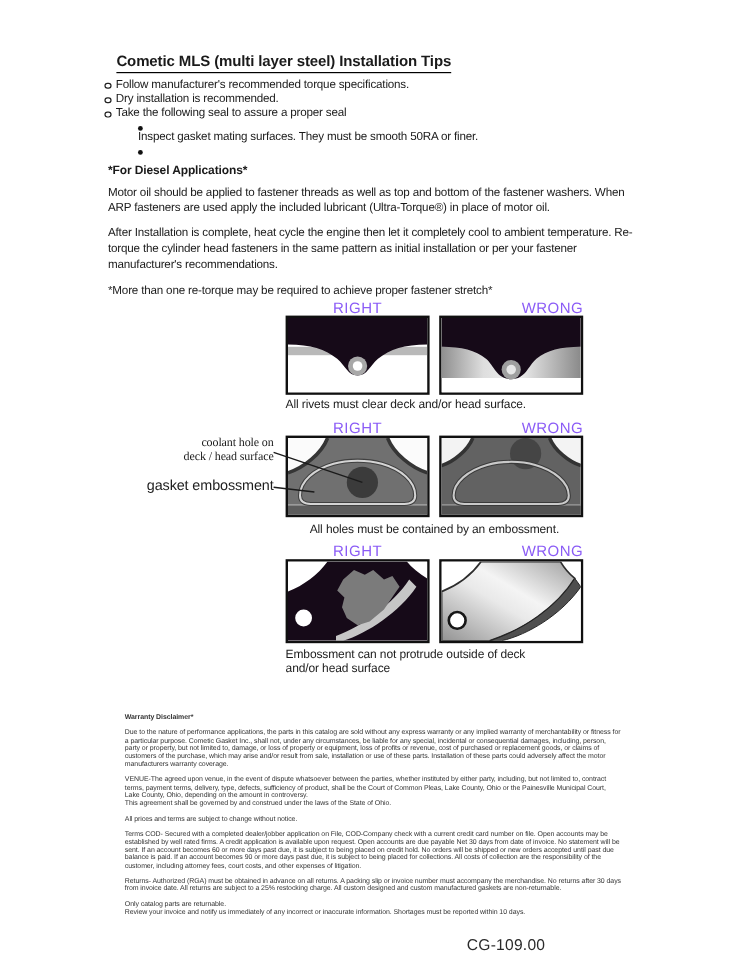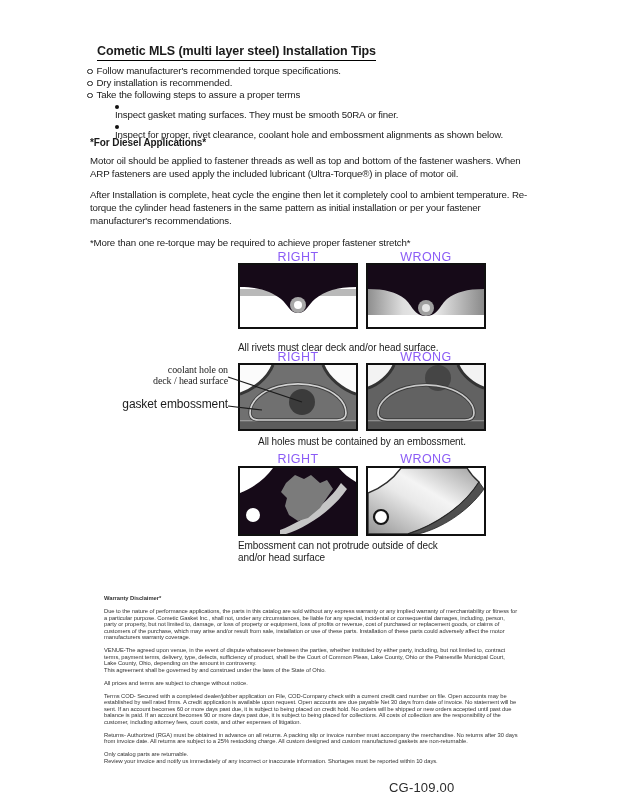--- a/index.html
+++ b/index.html
@@ -23,24 +23,24 @@
   .diesel{position:absolute;top:117px;left:90px;width:440px;font-size:9.7px;letter-spacing:-0.15px;line-height:12.8px;}
   .d-head{font-size:10px;font-weight:700;letter-spacing:-0.1px;margin-bottom:5px;}
   .diesel p{margin:0 0 9px 0;}
   
   .diagrams{position:absolute;top:230px;left:238px;width:248px;height:318px;}
   .dg-h{position:absolute;width:120px;text-align:center;font-size:12.5px;letter-spacing:0.4px;color:#8b5cf6;}
   .panel{position:absolute;width:116px;border:2px solid #101010;background:#fff;}
   .panel svg{display:block;}
   .caption{position:absolute;font-size:10px;letter-spacing:-0.1px;color:#1c1c1c;line-height:11.5px;}
   
-  .h-r1{top:0px;}  .p-r1{top:13px;height:62px;}  .c-r1{top:92px;left:0;}
+  .h-r1{top:0px;}  .p-r1{top:13px;height:62px;}  .c-r1{top:82px;left:0;}
   .h-r2{top:100px;} .p-r2{top:113px;height:64px;} .c-r2{top:186px;left:0;width:248px;text-align:center;}
   .h-r3{top:202px;} .p-r3{top:216px;height:66px;} .c-r3{top:290px;left:0;}
-  .col-l{left:0;} .col-r{left:128px;}
+  .col-l{left:0;} .col-r{left:128px;text-align:right;}
   
   .anno{position:absolute;left:112px;top:344px;width:116px;text-align:right;font-size:10px;letter-spacing:-0.1px;line-height:11px;color:#1c1c1c;font-family:Liberation Serif, serif;}
   .anno2{position:absolute;left:112px;top:377px;width:116px;text-align:right;font-size:12px;letter-spacing:-0.1px;color:#1c1c1c;}
   .leader{position:absolute;left:114px;top:340px;width:200px;height:70px;z-index:5;pointer-events:none;}
   
   .disclaimer{position:absolute;top:575px;left:104px;width:414px;font-size:5.8px;line-height:6.5px;letter-spacing:-0.05px;color:#333;}
   .disclaimer .w-head{font-weight:700;}
   .disclaimer p{margin:0;}
   .disclaimer p.mt{margin-top:6.5px;}
   
@@ -57,29 +57,28 @@
     <div class="tip l1">
       <span class="m-o"></span>
       <span>Follow manufacturer's recommended torque specifications.</span>
     </div>
     <div class="tip l1">
       <span class="m-o"></span>
       <span>Dry installation is recommended.</span>
     </div>
     <div class="tip l1">
       <span class="m-o"></span>
-      <span>Take the following steps to assure a proper terms</span>
+      <span>Take the following seal to assure a proper seal</span>
     </div>
     <div class="tip l2">
       <span class="m-d"></span>
       <span>Inspect gasket mating surfaces.  They must be smooth 50RA or finer.</span>
     </div>
     <div class="tip l2">
       <span class="m-d"></span>
-      <span>Inspect for proper, rivet clearance, coolant hole and embossment alignments as shown below.</span>
     </div>
   </div>
 
   <div class="diesel">
     <div class="d-head">*For Diesel Applications*</div>
     <p>Motor oil should be applied to fastener threads as well as top and bottom of the fastener washers. When ARP fasteners are used apply the included lubricant (Ultra-Torque®) in place of motor oil.</p>
     <p>After Installation is complete, heat cycle the engine then let it completely cool to ambient temperature. Re-torque the cylinder head fasteners in the same pattern as initial installation or per your fastener manufacturer's recommendations.</p>
     <p>*More than one re-torque may be required to achieve proper fastener stretch*</p>
   </div>
 

